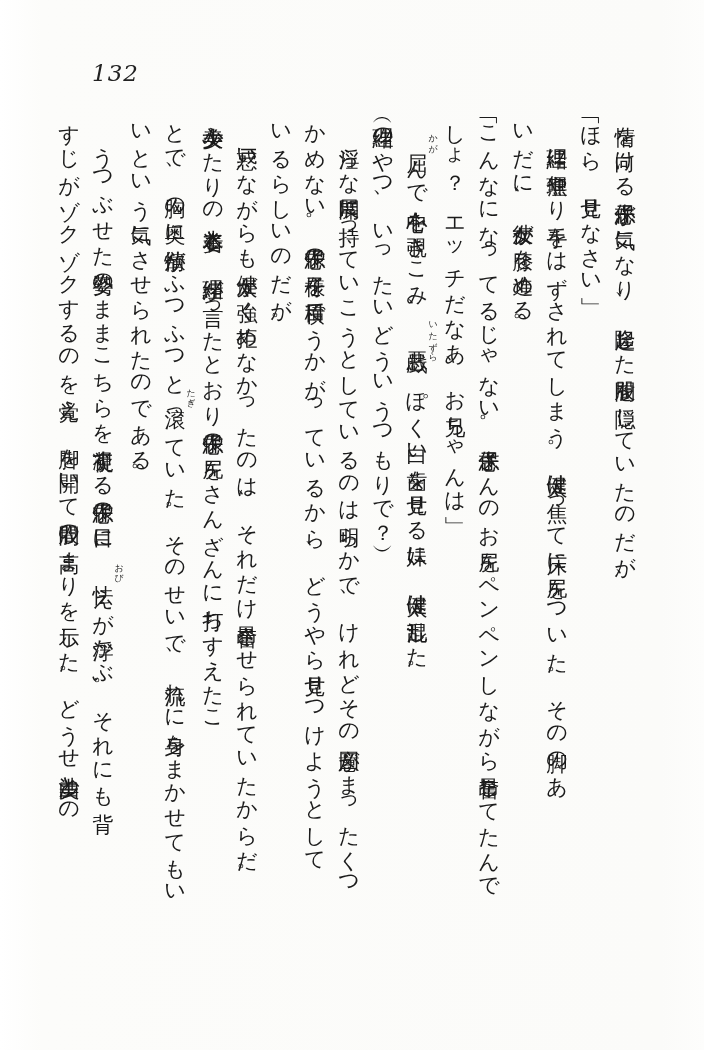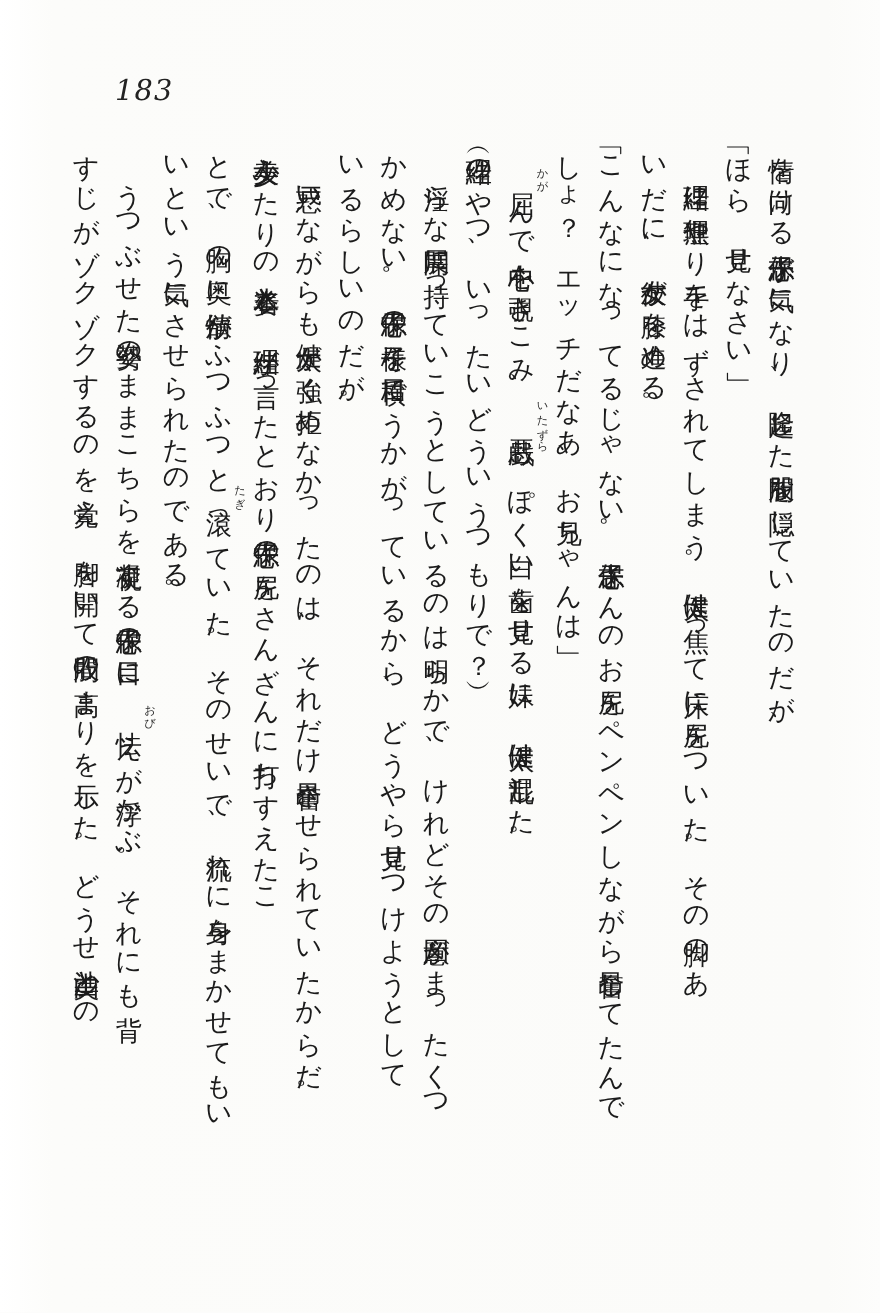--- a/index.html
+++ b/index.html
@@ -52,21 +52,21 @@
     font-size: 9px;
     letter-spacing: 0;
     color: #2a2a2a;
   }
 </style>
 </head>
 <body>
 
 <div class="page">
 
-  <div class="page-number">183</div>
+  <div class="page-number">132</div>
 
   <div class="text-area">
     <p class="text-line">情を向ける志保子が気になり、隆起した股間を隠していたのだが、</p>
     <p class="text-line">「ほら、見せなさい」</p>
     <p class="text-line">　理緒に無理やり手をはずされてしまう。健太は焦って床に尻をついた。その脚のあ</p>
     <p class="text-line">いだに、彼女が膝を進める。</p>
     <p class="text-line">「こんなになってるじゃない。志保子さんのお尻をペンペンしながら昂奮してたんで</p>
     <p class="text-line">しょ？　エッチだなあ、お兄ちゃんは」</p>
     <p class="text-line">　<ruby>屈<rt>かが</rt></ruby>んで中心を覗きこみ、<ruby>悪戯<rt>いたずら</rt></ruby>っぽく白い歯を見せる妹に、健太は混乱した。</p>
     <p class="text-line">（理緒のやつ、いったいどういうつもりで？）</p>

